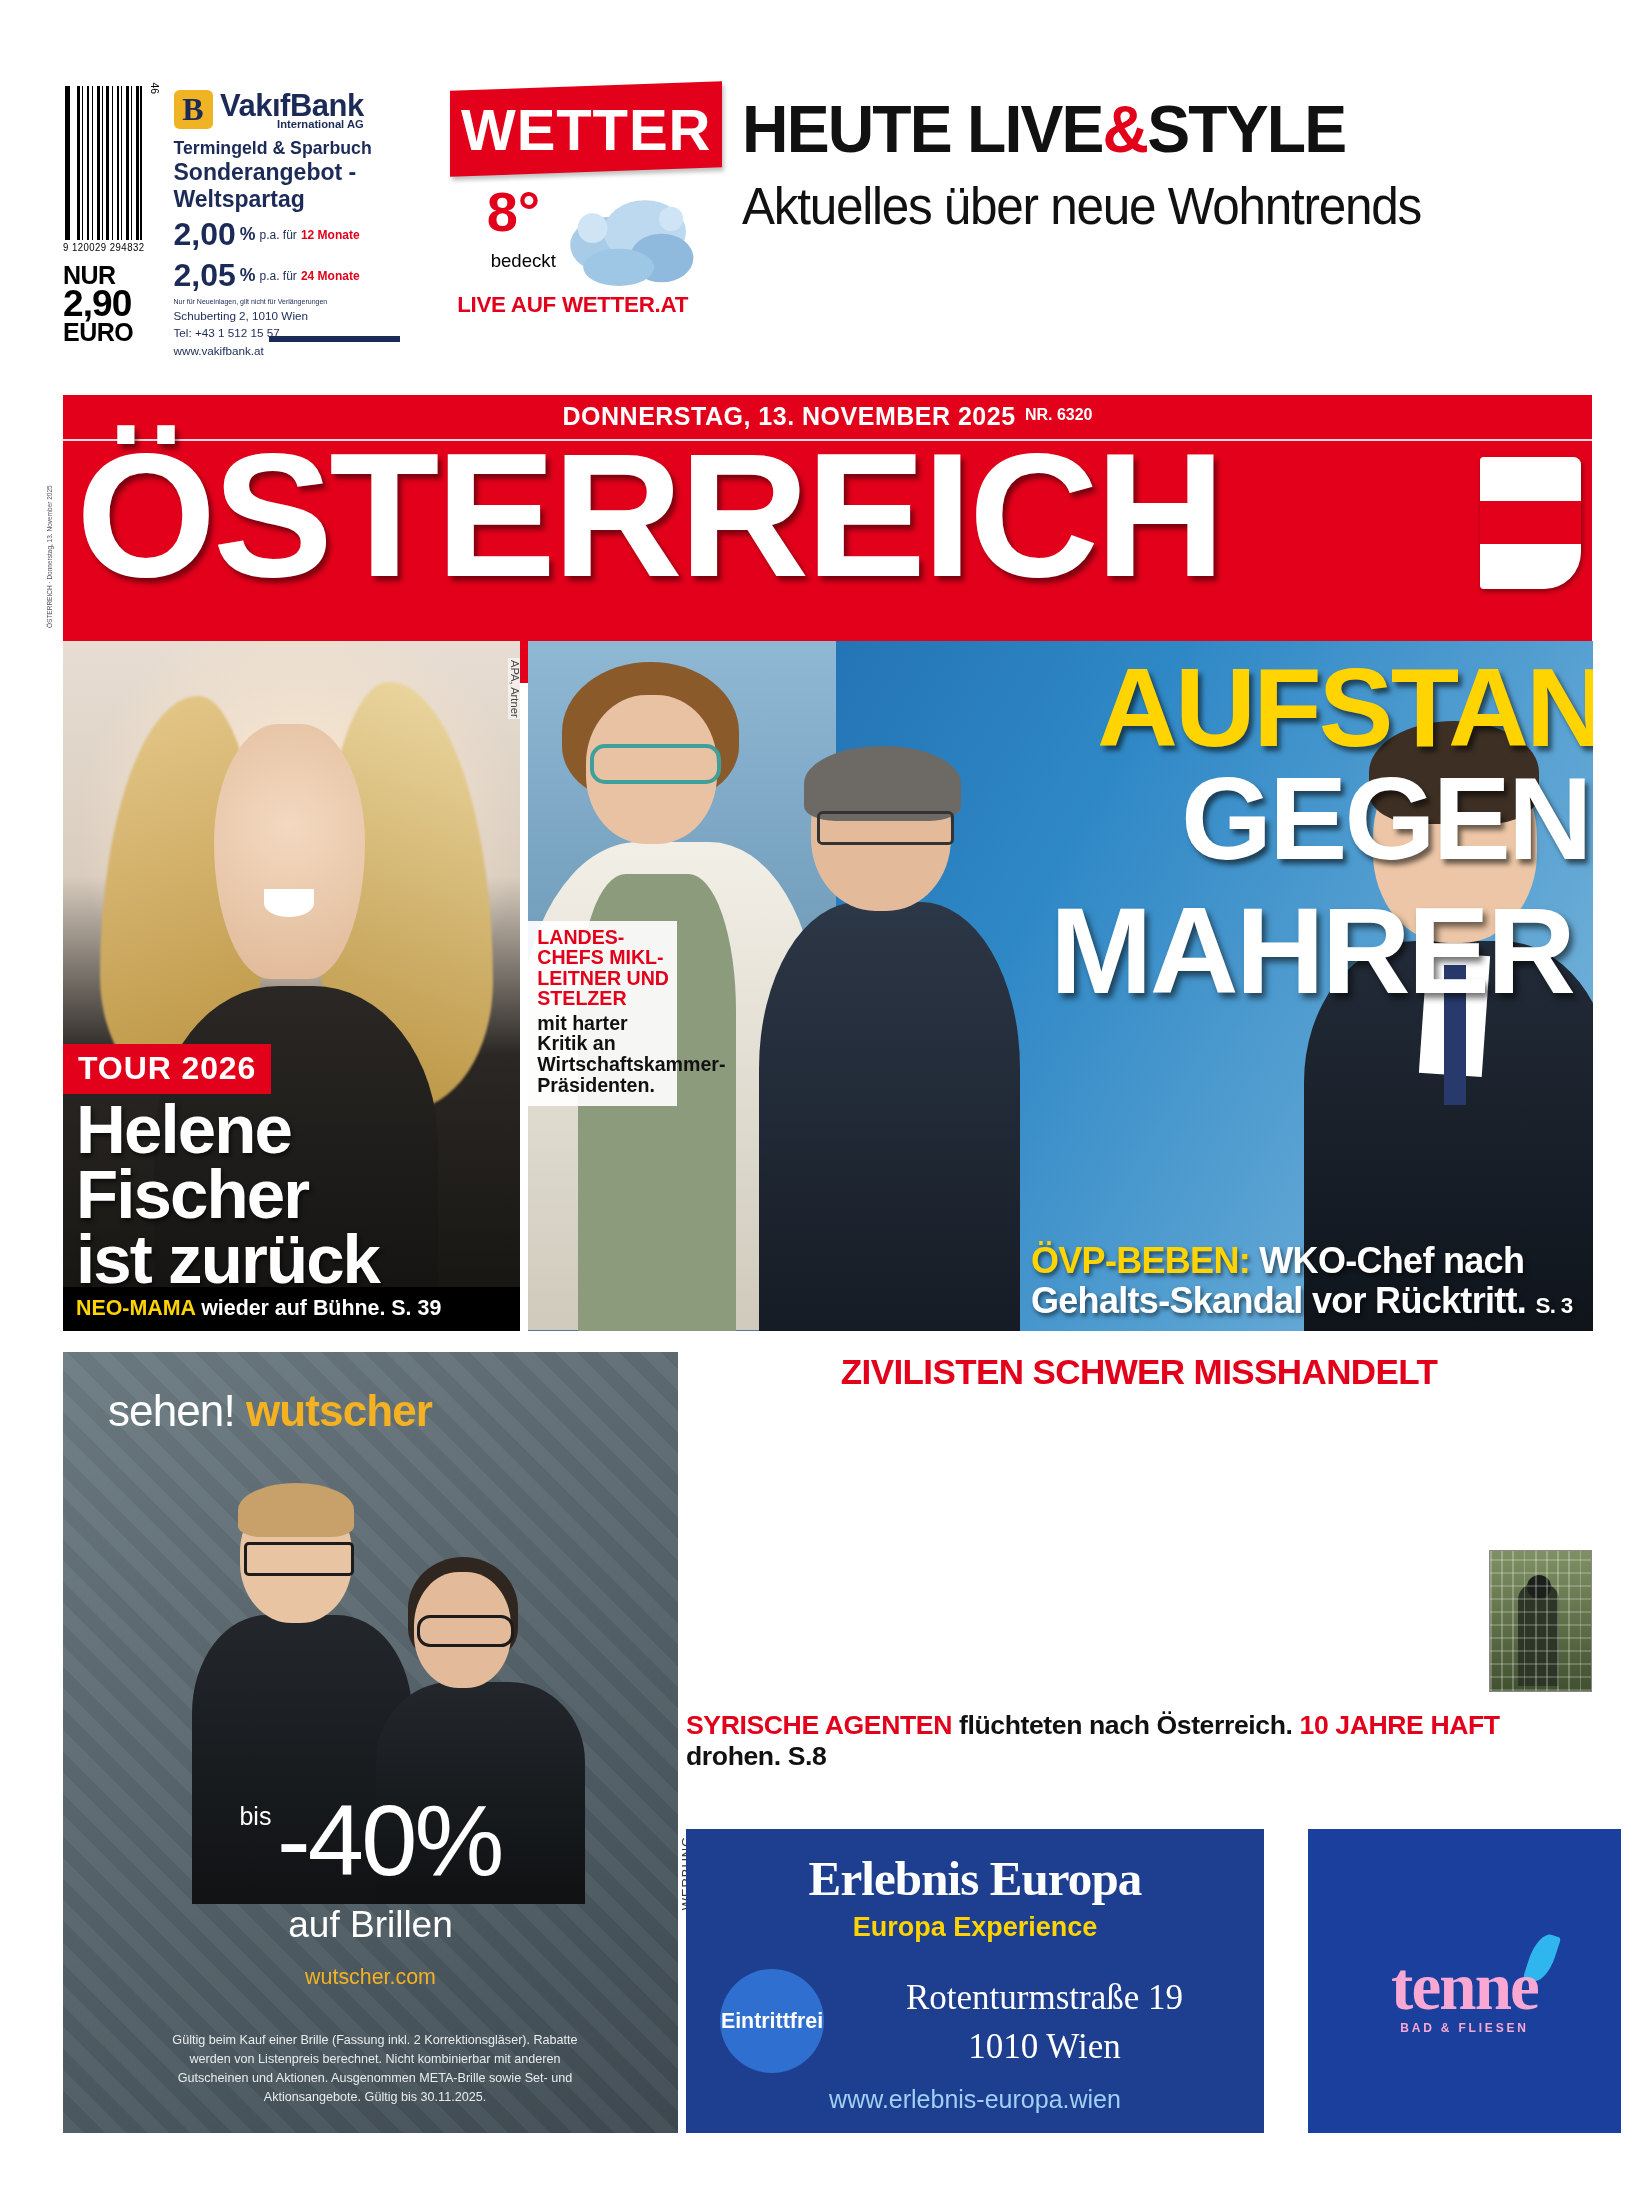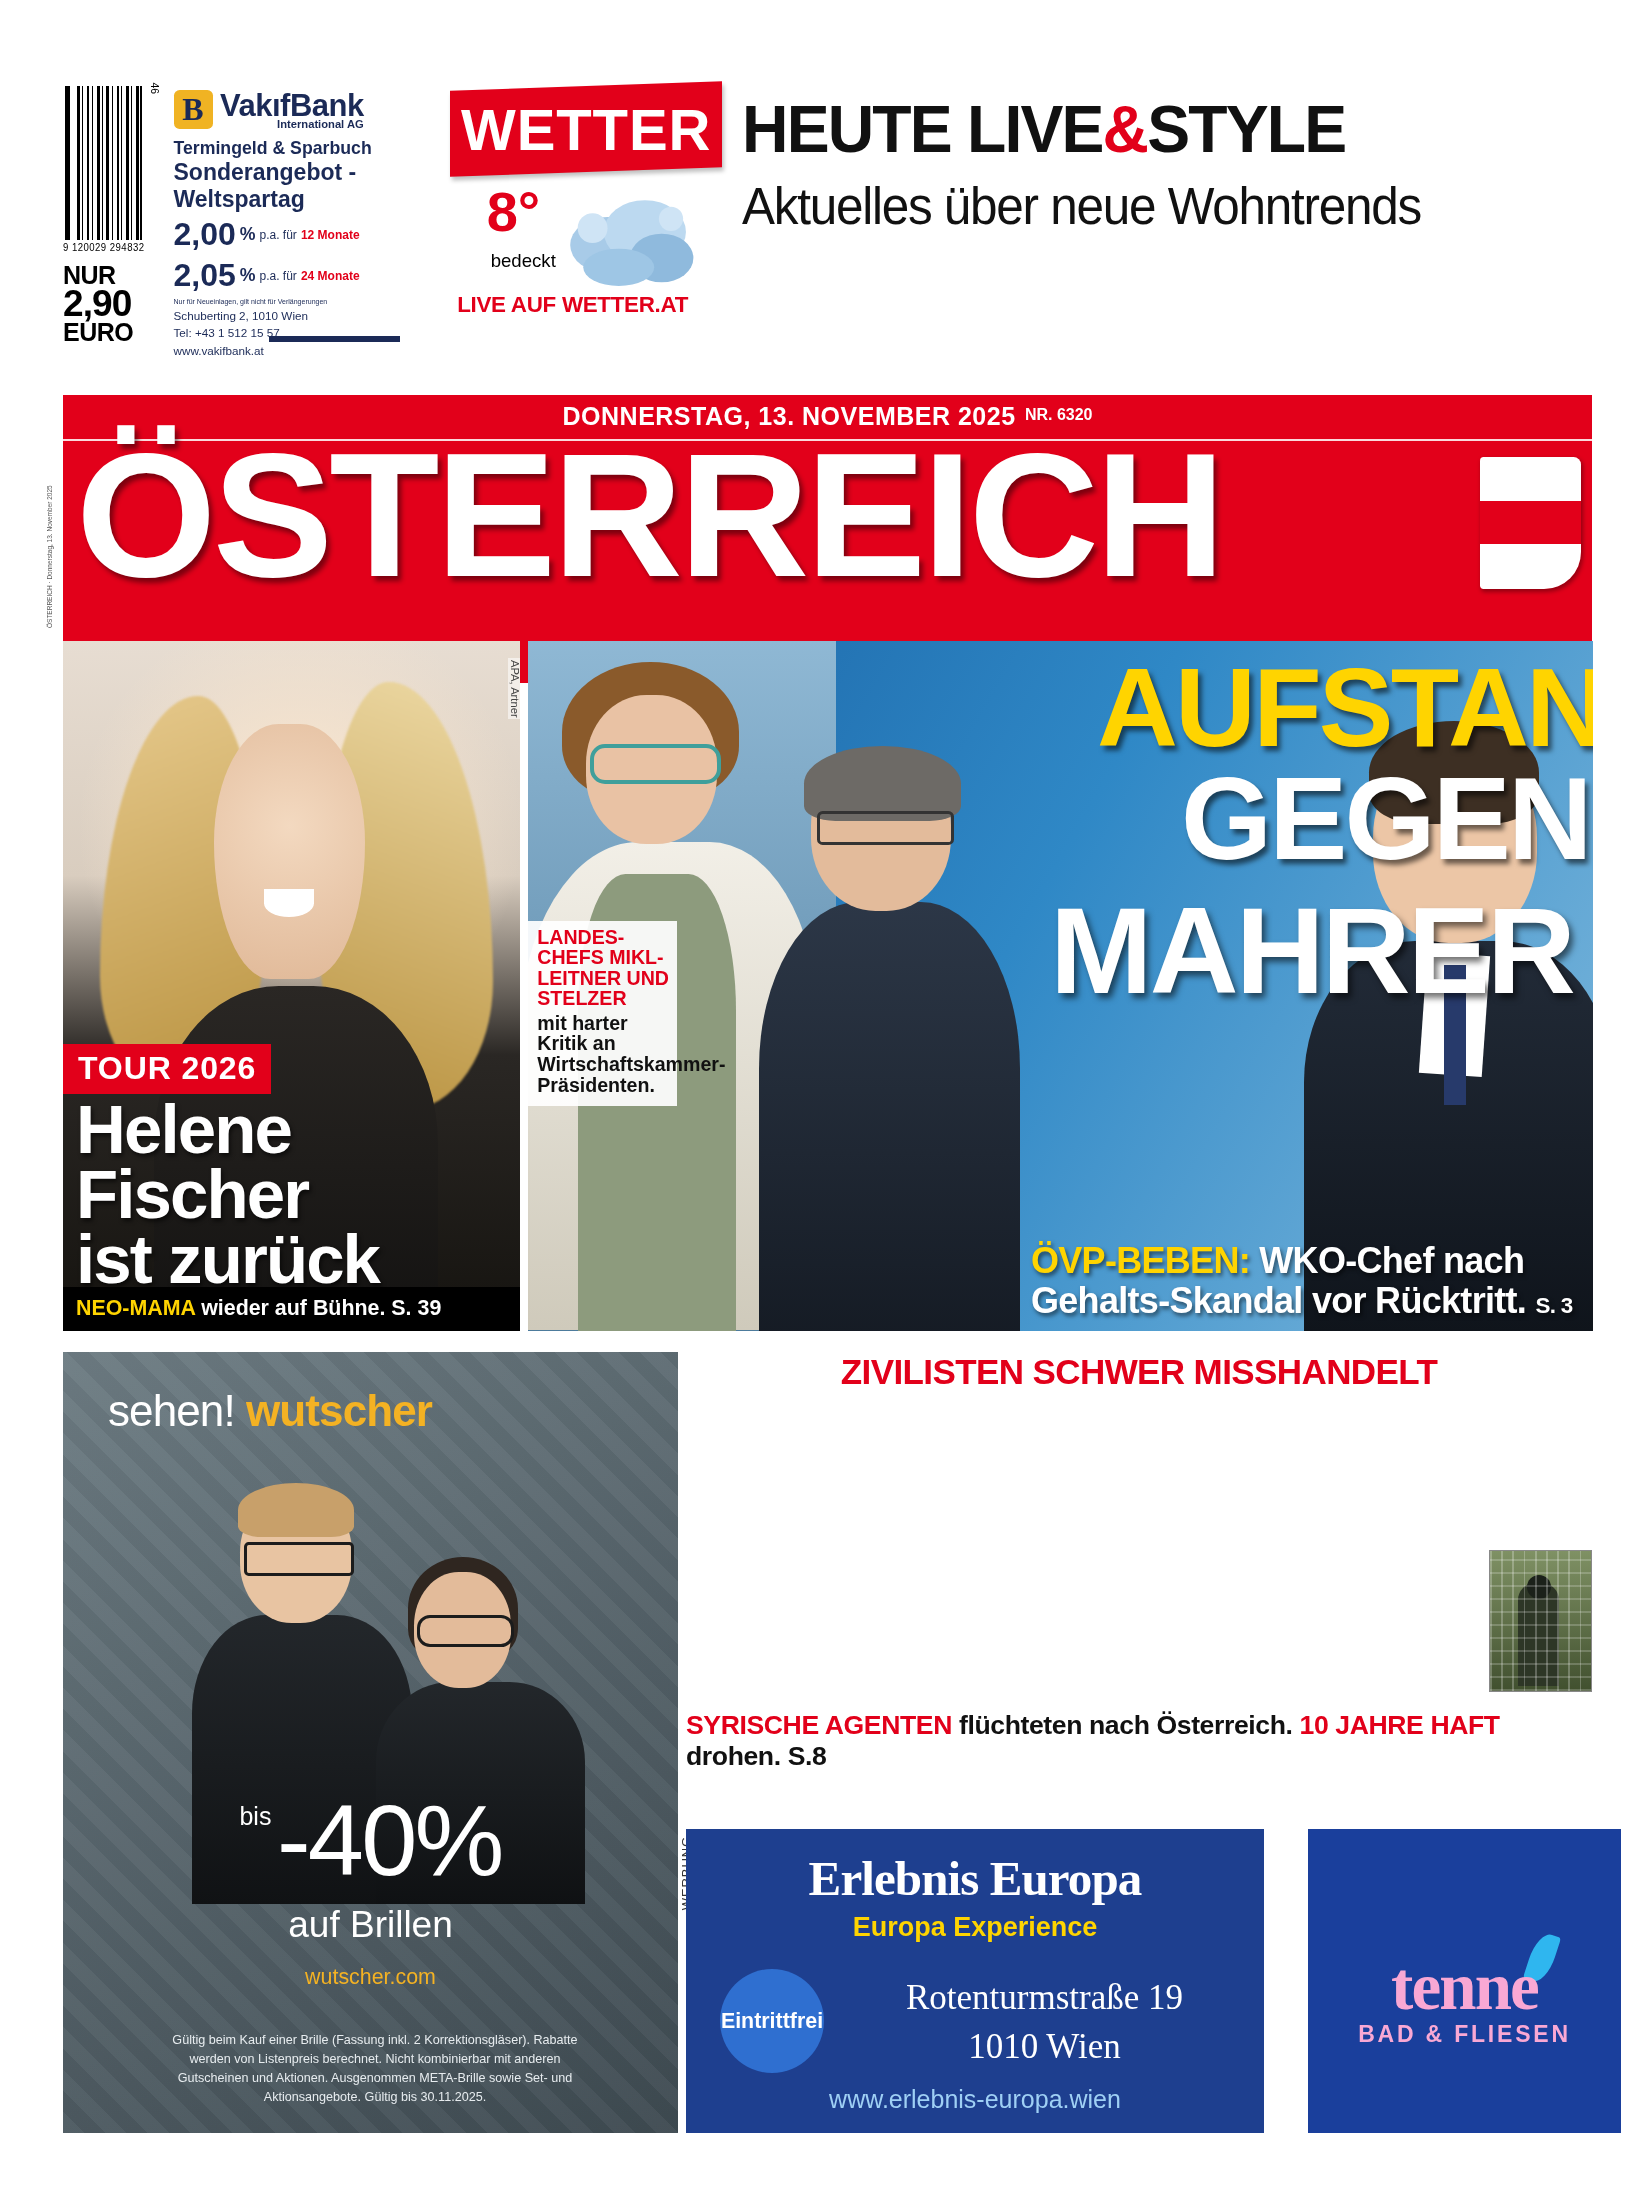--- a/index.html
+++ b/index.html
@@ -452,21 +452,21 @@
   .erl-url { position:absolute; left:0; bottom: 18.6px; width:578px; text-align:center; font-size: 25px; color:#9fd0f5;}
   .tenne {
     position:absolute; left: 1279px; top: 1829px;
     width: 313px; height: 304px;
     background: #1a3f9c;
     color:#f9a8d4;
     overflow:hidden;
     margin-left:29px;
   }
   .tenne-logo { position:absolute; left:0; top: 119px; width:313px; text-align:center; font-size: 67px; font-weight:700; letter-spacing:-1.9px; font-family:"Liberation Serif", serif;}
-  .tenne-sub { position:absolute; left:0; top: 192px; width:313px; text-align:center; font-size: 23px; letter-spacing:2.8px; font-weight:700;}
+  .tenne-sub { position:absolute; left:0; top: 192px; width:313px; text-align:center; font-size: 12px; letter-spacing:2.8px; font-weight:700;}
   .tenne-flame { position:absolute; left: 222px; top: 104px; width: 24px; height: 50px; background:#2fb6ef; border-radius: 60% 10% 60% 10%; transform: rotate(18deg);}
 </style>
 </head>
 <body>
 
 <div class="page">
 
   <div class="topstrip">
 
     <div class="barcode-col">

